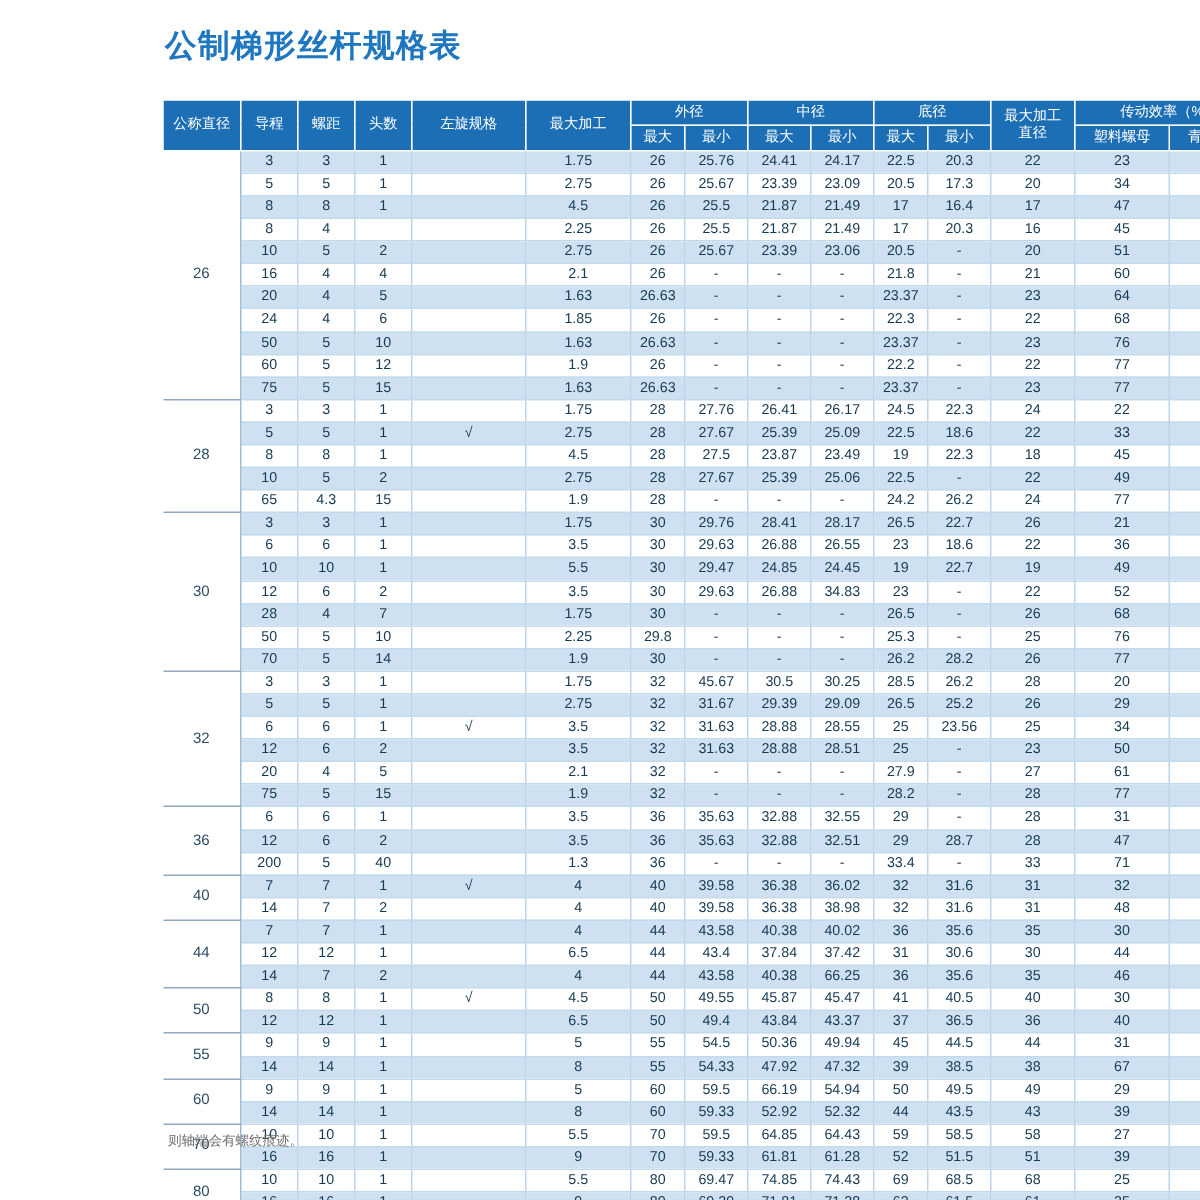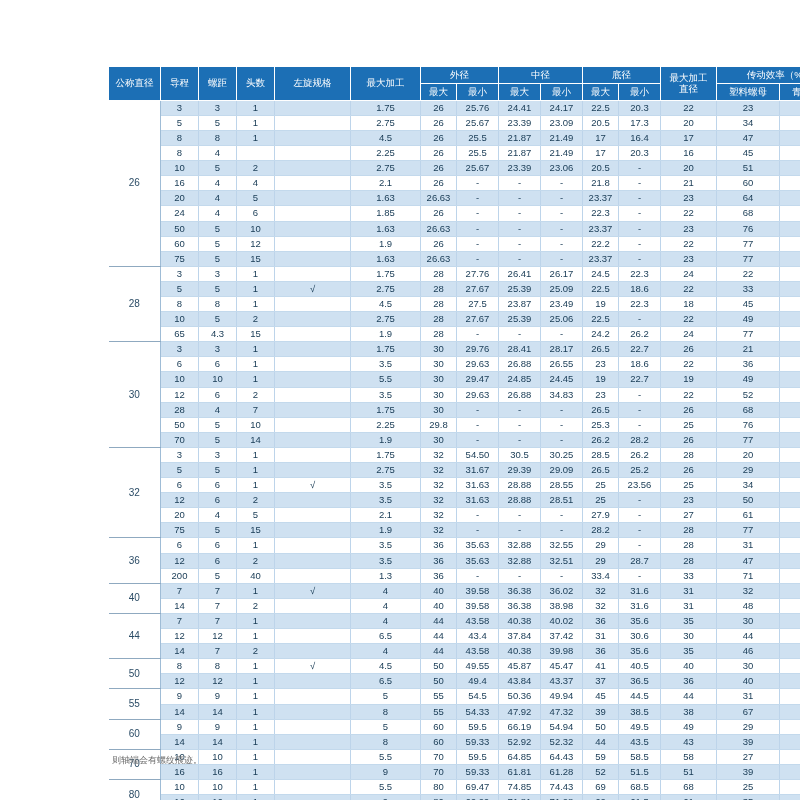--- a/index.html
+++ b/index.html
@@ -79,20 +79,21 @@
     color: #6d6d6d;
     line-height: 1.95;
   }
   #footnote div { white-space: nowrap; }
 </style>
 </head>
 <body>
 
 <div id="page">
 
+  <div id="title">公制梯形丝杆规格表</div>
 
   <div id="table-wrap">
     <table class="spec">
       <colgroup>
         <col style="width:52px">
           <col style="width:38px">
           <col style="width:38px">
           <col style="width:38px">
         <col style="width:76px">
           <col style="width:70px">
@@ -507,21 +508,21 @@
             <td>13</td>
           </tr>
           <tr>
             <td class="groupcell" rowspan="6">32</td>
             <td>3</td>
             <td>3</td>
             <td>1</td>
             <td></td>
             <td>1.75</td>
             <td>32</td>
-            <td>54.50</td>
+            <td>45.67</td>
             <td>30.5</td>
             <td>30.25</td>
             <td>28.5</td>
             <td>26.2</td>
             <td>28</td>
             <td>20</td>
             <td>20</td>
           </tr>
           <tr class="alt">
             <td>5</td>
@@ -720,21 +721,21 @@
           </tr>
           <tr class="alt">
             <td>14</td>
             <td>7</td>
             <td>2</td>
             <td></td>
             <td>4</td>
             <td>44</td>
             <td>43.58</td>
             <td>40.38</td>
-            <td>39.98</td>
+            <td>66.25</td>
             <td>36</td>
             <td>35.6</td>
             <td>35</td>
             <td>46</td>
             <td>34</td>
           </tr>
           <tr>
             <td class="groupcell" rowspan="2">50</td>
             <td>8</td>
             <td>8</td>

